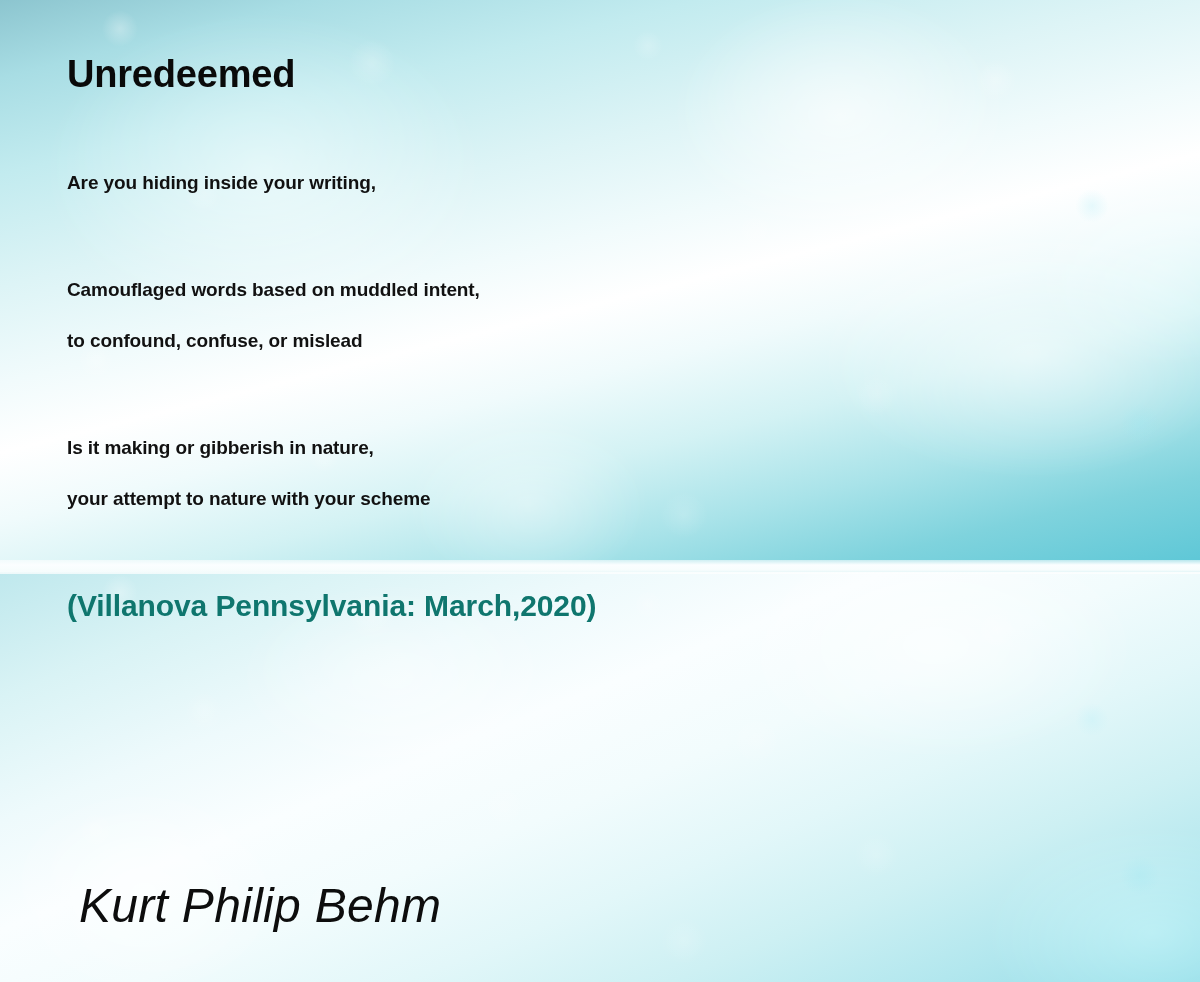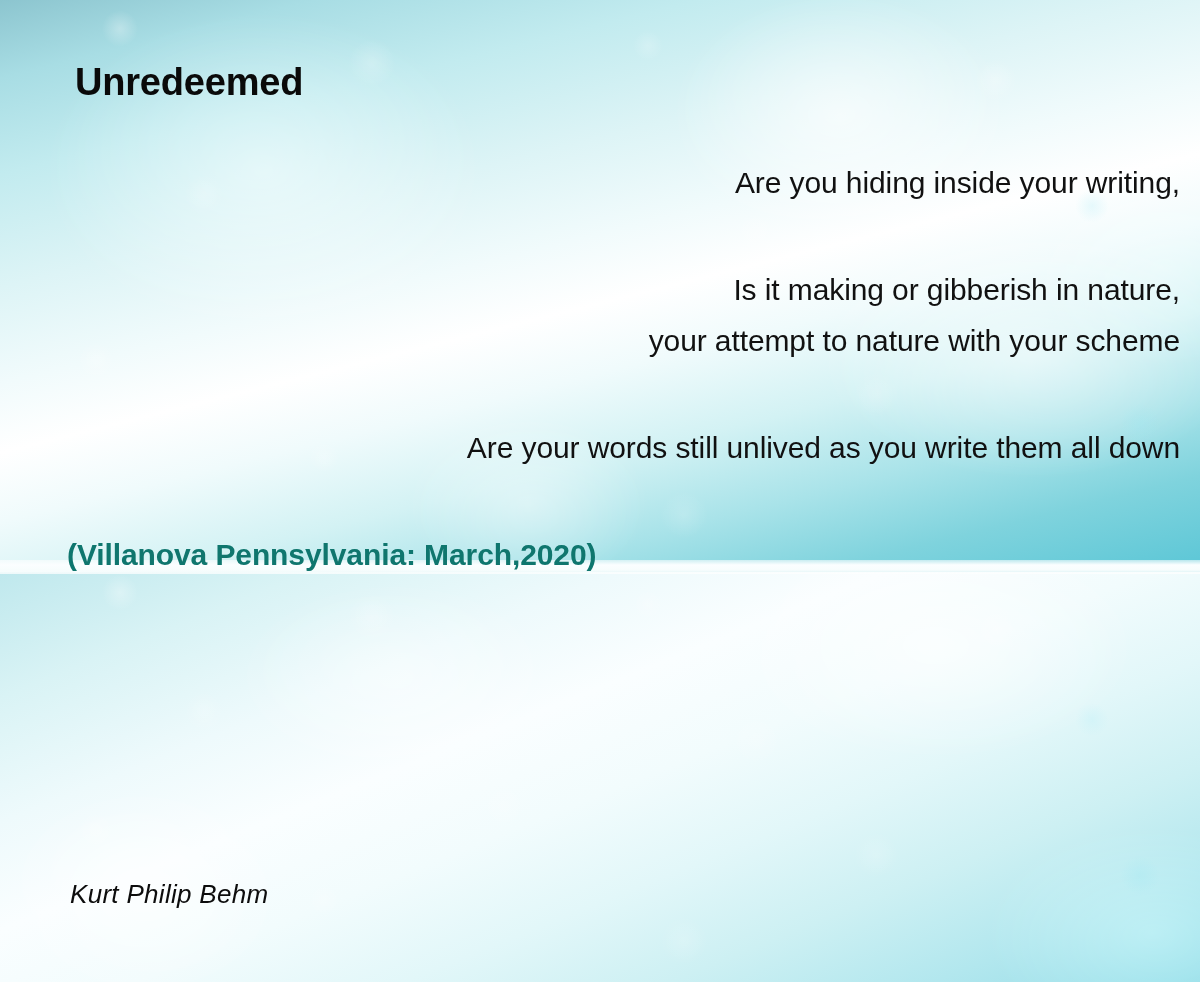--- a/index.html
+++ b/index.html
@@ -137,64 +137,63 @@
     position: absolute;
     inset: 0;
     padding: 0 0 0 67px;
     box-sizing: border-box;
   }
 
   .poem-title {
     position: absolute;
     top: 54px;
     left: 67px;
-    margin: 8px;
+    margin: 0;
     font-size: 38px;
     font-weight: bold;
     color: #0a0a0a;
     letter-spacing: -0.2px;
     line-height: 1.1;
     white-space: nowrap;
   }
 
   .stanzas {
     position: absolute;
     top: 157px;
     left: 67px;
     right: 20px;
   }
 
   .stanza {
     margin: 0 0 56px 0;
   }
 
   .poem-line {
-    font-size: 30px;
-    font-weight: normal;
+    font-size: 19px;
+    font-weight: bold;
     color: #111111;
     line-height: 51px;
     white-space: nowrap;
     letter-spacing: -0.1px;
-    text-align: right;
   }
 
   .meta-line {
     font-size: 30px;
     font-weight: bold;
     color: #0f766e;
     line-height: 51px;
     white-space: nowrap;
     letter-spacing: -0.1px;
   }
 
   .signature {
     position: absolute;
     top: 880px;
-    left: 70px;
-    font-size: 26px;
+    left: 79px;
+    font-size: 48px;
     font-style: italic;
     font-weight: normal;
     color: #0d0d0d;
     line-height: 1.1;
     white-space: nowrap;
     letter-spacing: 0.3px;
   }
 </style>
 </head>
 <body>
@@ -214,28 +213,31 @@
   <div class="poem-text">
 
     <h1 class="poem-title">Unredeemed</h1>
 
     <div class="stanzas">
 
       <div class="stanza">
         <div class="poem-line">Are you hiding inside your writing,</div>
       </div>
 
+      <div class="stanza">
+        <div class="poem-line">Camouflaged words based on muddled intent,</div>
+        <div class="poem-line">to confound, confuse, or mislead</div>
+      </div>
 
       <div class="stanza">
         <div class="poem-line">Is it making or gibberish in nature,</div>
         <div class="poem-line">your attempt to nature with your scheme</div>
       </div>
 
       <div class="stanza">
-        <div class="poem-line">Are your words still unlived as you write them all down</div>
       </div>
 
       <div class="stanza">
         <div class="meta-line">(Villanova Pennsylvania: March,2020)</div>
       </div>
 
     </div>
 
     <div class="signature">Kurt Philip Behm</div>
 

